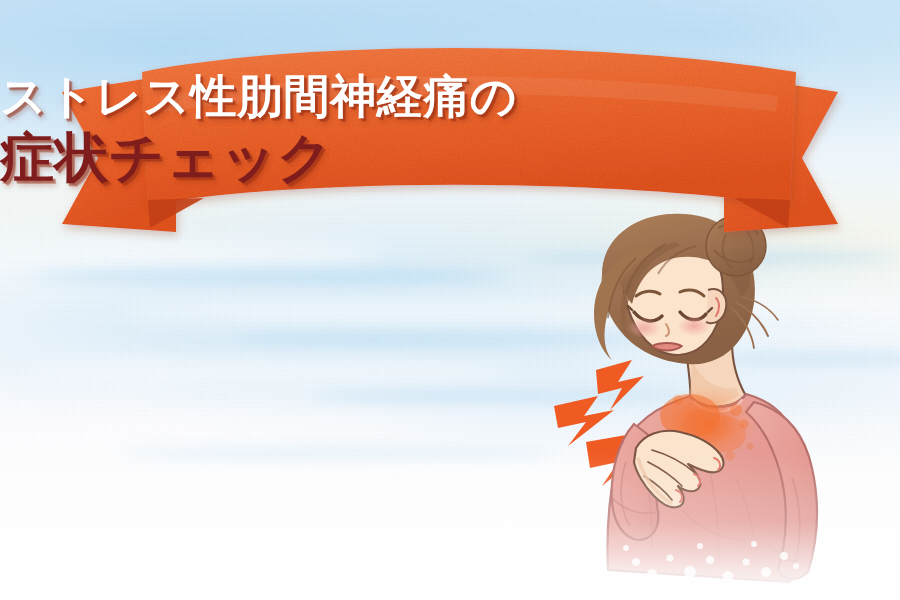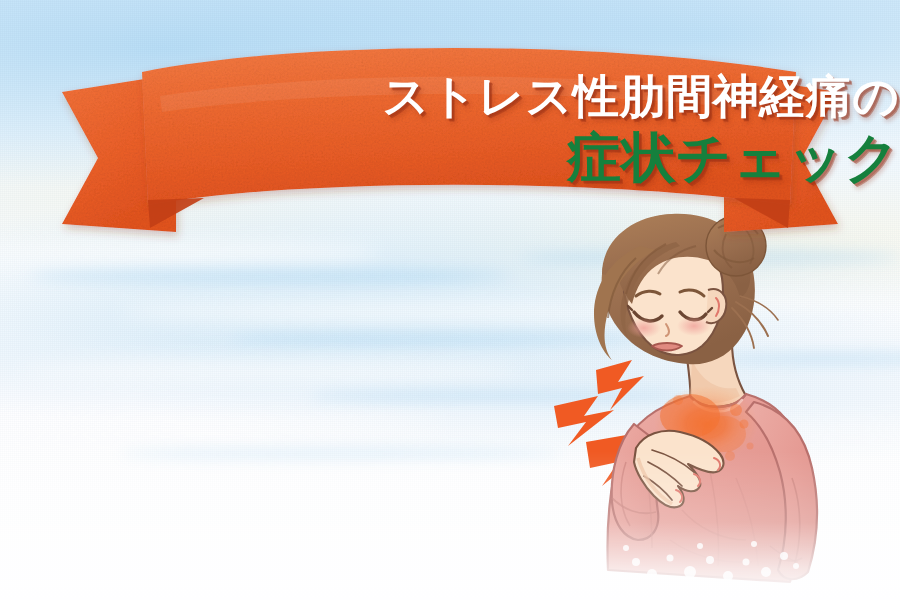--- a/index.html
+++ b/index.html
@@ -61,21 +61,21 @@
 
   
   #banner { position:absolute; left:0; top:0; width:900px; height:250px; }
   #banner svg { display:block; width:900px; height:250px; overflow:visible; }
 
   .title-layer {
     position:absolute; left:0; top:0; width:900px; height:250px;
     pointer-events:none;
   }
   .title-line {
-    position:absolute; left:0; right:0; text-align:right;
+    position:absolute; left:0; right:0; text-align:left;
     font-weight:700;
     letter-spacing:.012em;
     white-space:nowrap;
     font-family:"DejaVu Sans","Liberation Sans", sans-serif;
   }
   #title-line-1 {
     top:70px; font-size:46px; line-height:52px;
     color:#ffffff;
     text-shadow:
        3px 3px 0 rgba(150,45,20,.42),
@@ -373,17 +373,17 @@
       </g>
 
       <path d="M148 200 L204 198 L150 228 Z" fill="#c23f16" opacity=".92"></path>
       <path d="M790 200 L734 198 L788 228 Z" fill="#c23f16" opacity=".92"></path>
 
       <path d="M160 96 C330 70 580 70 778 96 L776 112 C580 88 330 88 162 112 Z" fill="#ffffff" opacity=".07"></path>
     </svg>
 
     <div class="title-layer">
       <div class="title-line" id="title-line-1" style="color: rgb(255, 255, 255);">ストレス性肋間神経痛の</div>
-      <div class="title-line" id="title-line-2" style="color: #15803d;">症状チェック</div>
+      <div class="title-line" id="title-line-2" style="color: #7f1d1d;">症状チェック</div>
     </div>
   </div>
 
 </div>
 
 </body></html>

